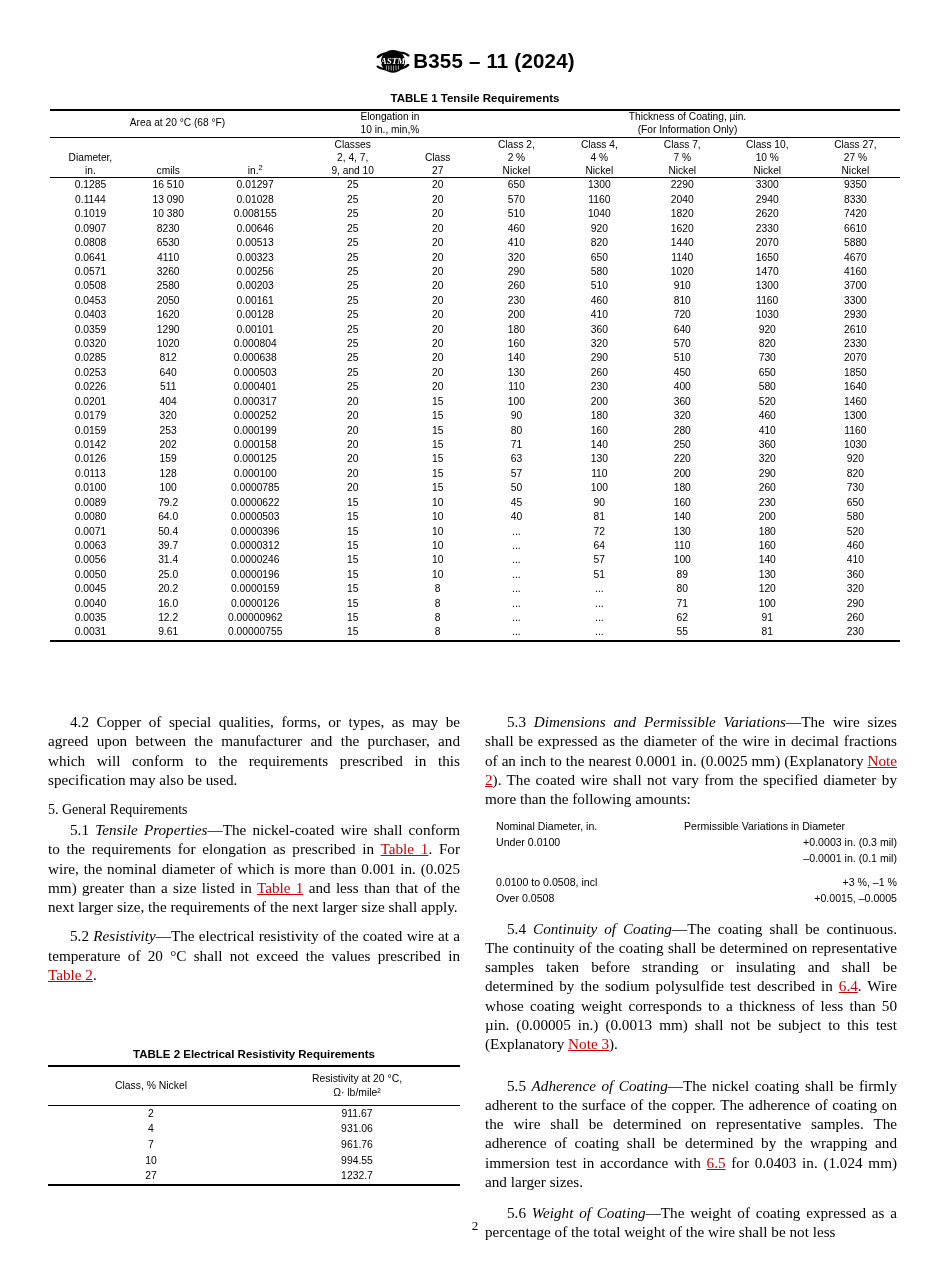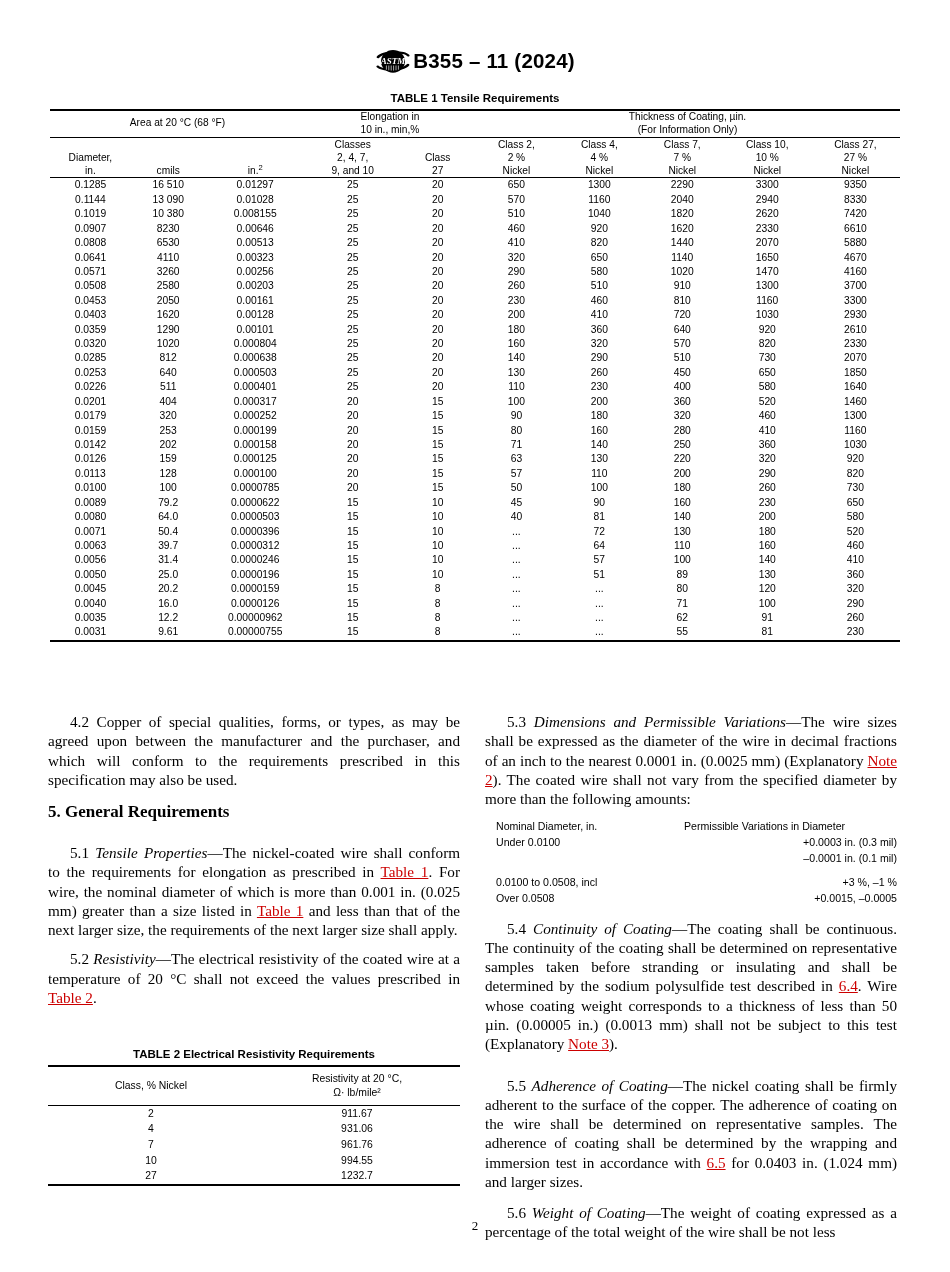--- a/index.html
+++ b/index.html
@@ -23,21 +23,21 @@
   .col-head td{text-align:center;padding:5px 0 6px 0;line-height:1.3;vertical-align:bottom;}
   .t1 tbody td{text-align:center;padding:1.15px 0;line-height:1.18;font-size:10.3px;}
   .sup{font-size:7.6px;vertical-align:super;}
 
   
   .col-left{position:absolute;left:48px;top:712px;width:412px;}
   .col-right{position:absolute;left:485px;top:712px;width:412px;}
   p.para{margin:0 0 0 0;font-size:15.2px;line-height:1.268;text-align:justify;text-indent:22px;
          -webkit-hyphens:auto;hyphens:auto;}
   p.para + p.para{margin-top:10px;}
-  .sec-head{font-size:17px;font-weight:bold;margin:13px 0 21px 0;text-indent:0;}
+  .sec-head{font-size:14px;font-weight:normal;margin:13px 0 2px 0;text-indent:0;}
   .ital{font-style:italic;}
   .xref{color:#cc0000;}
 
   
   .var-block{font-family:"Liberation Sans",sans-serif;font-size:10.6px;line-height:1.48;margin:11px 0 12px 0;}
   .var-row{display:flex;padding-left:11px;}
   .var-a{width:180px;flex:0 0 180px;}
   .var-b{flex:1;padding-left:8px;}
   .var-b.indent{padding-left:46px;text-align:right;}
 

